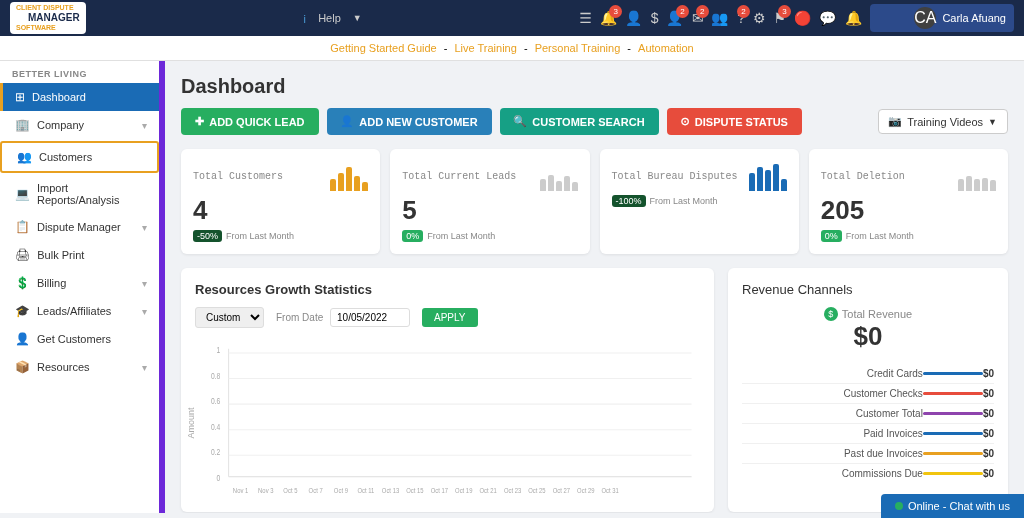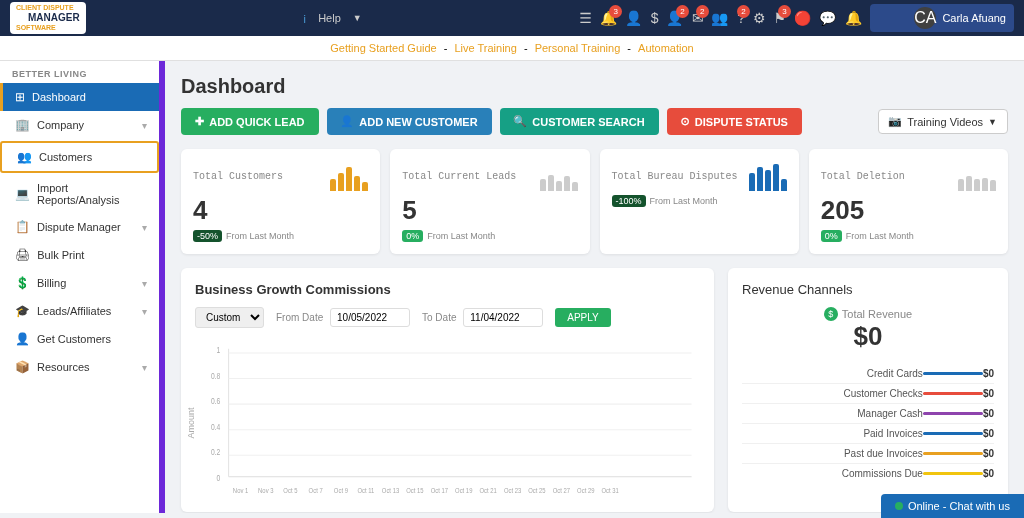--- a/index.html
+++ b/index.html
@@ -614,32 +614,28 @@
           <span class="badge-green">0%</span>
           <span>From Last Month</span>
         </div>
       </div>
 
     </div>
 
     <div class="bottom-section">
 
       <div class="chart-card">
-        <div class="chart-title">Business Growth Commissions</div>
+        <div class="chart-title">Resources Growth Statistics</div>
         <div class="chart-controls">
           <select>
             <option>Custom</option>
           </select>
           <div>
             <label>From Date</label>
             <input type="text" value="10/05/2022" style="width: 80px; margin-left: 4px;">
-          </div>
-          <div>
-            <label>To Date</label>
-            <input type="text" value="11/04/2022" style="width: 80px; margin-left: 4px;">
           </div>
           <button class="apply-btn">APPLY</button>
         </div>
         <div class="chart-area">
           <span class="y-label">Amount</span>
           <svg class="chart-svg" viewBox="0 0 600 150" preserveAspectRatio="none">
 
             <line x1="40" y1="10" x2="40" y2="130" stroke="#ddd" stroke-width="1"></line>
 
             <line x1="40" y1="130" x2="590" y2="130" stroke="#ddd" stroke-width="1"></line>
@@ -693,21 +689,21 @@
             <span>Credit Cards</span>
             <div class="revenue-line" style="background:#1a6bb5;"></div>
             <span class="revenue-amount">$0</span>
           </div>
           <div class="revenue-row">
             <span>Customer Checks</span>
             <div class="revenue-line" style="background:#e74c3c;"></div>
             <span class="revenue-amount">$0</span>
           </div>
           <div class="revenue-row">
-            <span>Manager Cash</span>
+            <span>Customer Total</span>
             <div class="revenue-line" style="background:#8e44ad;"></div>
             <span class="revenue-amount">$0</span>
           </div>
           <div class="revenue-row">
             <span>Paid Invoices</span>
             <div class="revenue-line" style="background:#1a6bb5;"></div>
             <span class="revenue-amount">$0</span>
           </div>
           <div class="revenue-row">
             <span>Past due Invoices</span>

